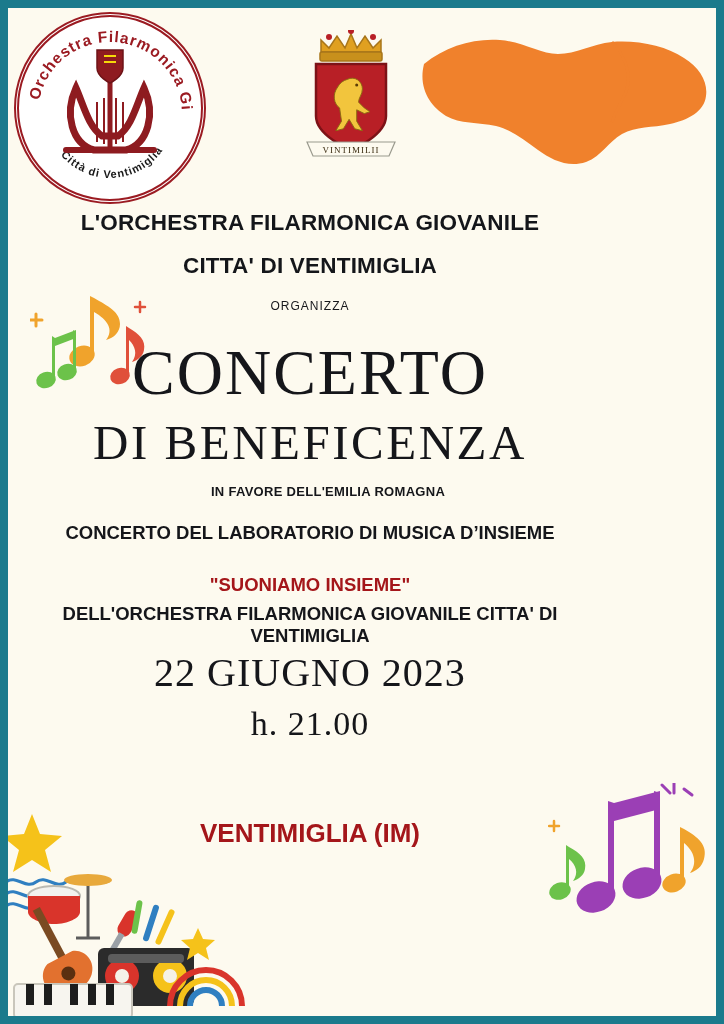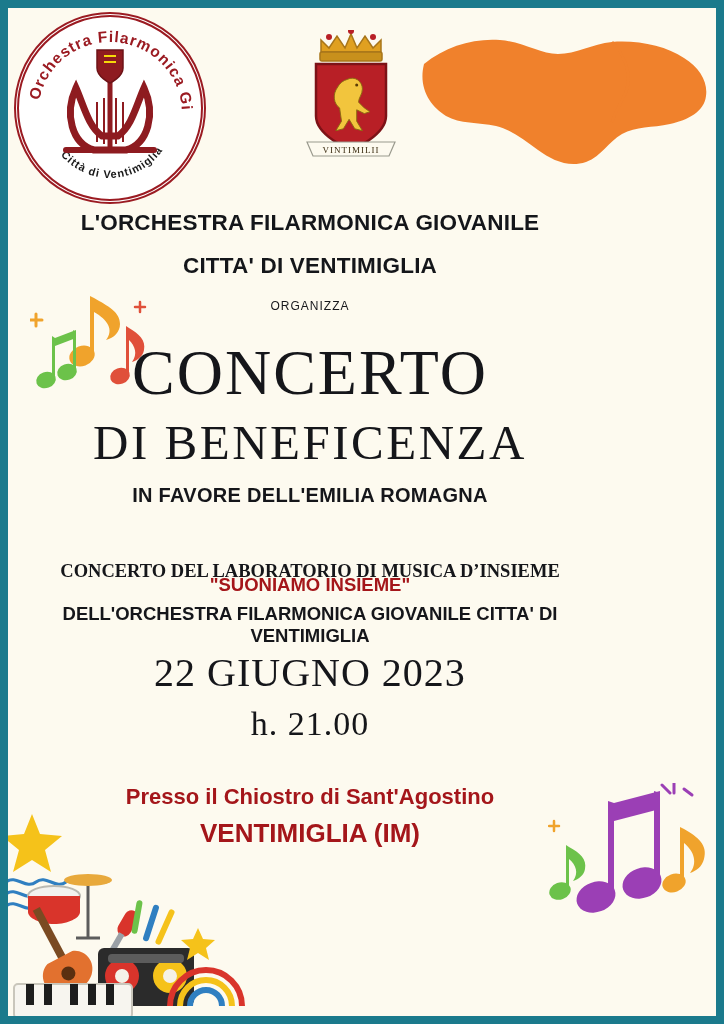--- a/index.html
+++ b/index.html
@@ -96,31 +96,31 @@
   }
   .beneficenza {
     top: 406px;
     font-family: "Liberation Serif", serif;
     font-size: 49px;
     letter-spacing: 2.5px;
     color: #15161a;
   }
   .infavore {
     top: 476px;
-    font-size: 20px;
+    font-size: 13px;
     font-weight: bold;
     letter-spacing: .3px;
     color: #15161a;
+    padding-left: 18px;
   }
   .lab1 {
-    top: 553px;
+    top: 514px;
     font-size: 18.5px;
     font-weight: bold;
     color: #15161a;
-    font-family: Liberation Serif, serif;
   }
   .lab2 {
     top: 566px;
     font-size: 18.5px;
     font-weight: bold;
     color: #a4161a;
   }
   .lab3 {
     top: 595px;
     font-size: 18.5px;
@@ -288,21 +288,20 @@
     <div class="tx beneficenza">DI BENEFICENZA</div>
     <div class="tx infavore">IN FAVORE DELL'EMILIA ROMAGNA</div>
 
     <div class="tx lab1">CONCERTO DEL LABORATORIO DI MUSICA D’INSIEME</div>
     <div class="tx lab2">"SUONIAMO INSIEME"</div>
     <div class="tx lab3">DELL'ORCHESTRA FILARMONICA GIOVANILE CITTA' DI VENTIMIGLIA</div>
 
     <div class="tx date">22 GIUGNO 2023</div>
     <div class="tx hour">h. 21.00</div>
 
-    <div class="tx venue1">Presso il Chiostro di Sant'Agostino</div>
     <div class="tx venue2">VENTIMIGLIA (IM)</div>
 
     <div class="notes-right">
       <svg width="168" height="148" viewBox="0 0 168 148">
         <g>
           <path d="M 60 18 L 66 20 L 66 108 L 60 108 Z" fill="#9b3fb5"></path>
           <path d="M 66 20 L 112 8 L 112 26 L 66 38 Z" fill="#9b3fb5"></path>
           <path d="M 106 8 L 112 10 L 112 92 L 106 92 Z" fill="#9b3fb5"></path>
           <ellipse cx="48" cy="114" rx="20" ry="15" transform="rotate(-20 48 114)" fill="#9b3fb5"></ellipse>
           <ellipse cx="94" cy="100" rx="20" ry="15" transform="rotate(-20 94 100)" fill="#9b3fb5"></ellipse>

